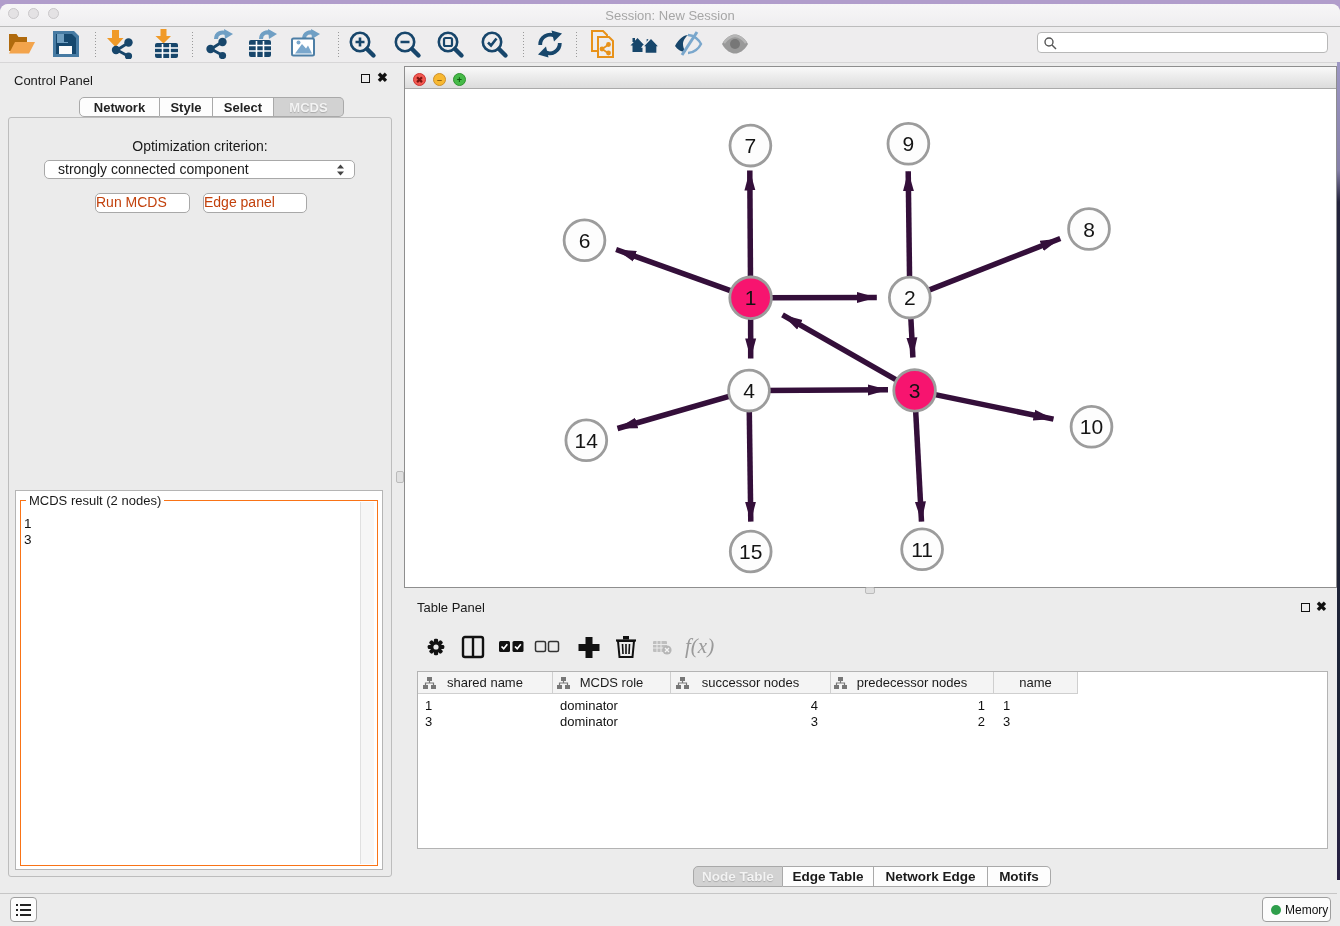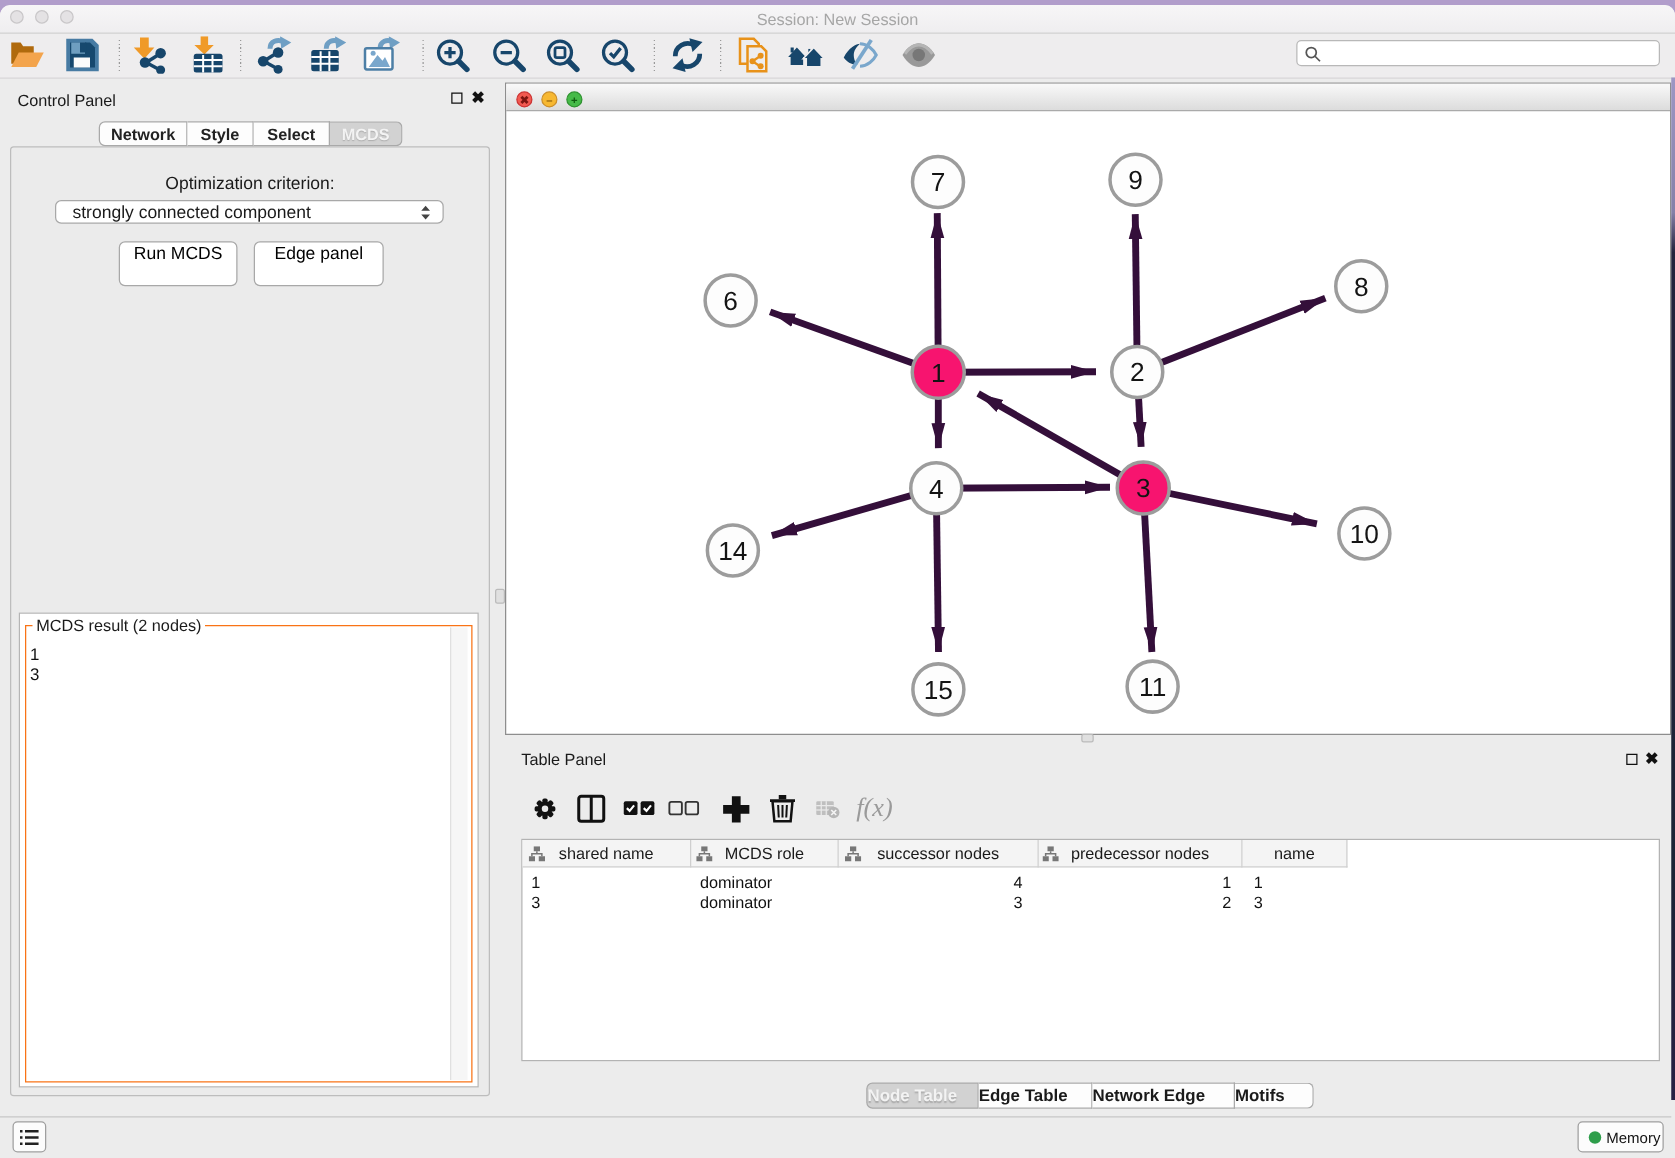--- a/index.html
+++ b/index.html
@@ -28,21 +28,21 @@
   #cp-close { left:377px; top:66px; font-size:13px; font-weight:bold; color:#111; }
   .tabstrip { position:absolute; display:flex; }
   .tab { height:20px; font-size:13px; font-weight:bold; color:#222; background:#fdfdfd; border:1px solid #a9a9a9; border-left:none; line-height:19px; text-align:center; }
   .tab.first { border-left:1px solid #a9a9a9; border-radius:5px 0 0 5px; }
   .tab.last { border-radius:0 5px 5px 0; }
   .tab.sel { background:#d2d2d2; color:#f3f3f3; text-shadow:0 1px 1px #aaa; }
   #cp-tabs { left:79px; top:93px; }
   #mcds-panel { left:8px; top:113px; width:384px; height:760px; background:#ebebeb; border:1px solid #bdbdbd; border-radius:3px; }
   #opt-label { left:0px; top:134px; width:400px; text-align:center; font-size:14px; color:#1a1a1a; }
   #opt-select { left:44px; top:156px; width:311px; height:19px; background:#fff; border:1px solid #a8a8a8; border-radius:5px; font-size:14px; color:#1a1a1a; padding-left:13px; line-height:17px; }
-  .btn { position:absolute; height:36px; background:#fff; border:1px solid #a8a8a8; border-radius:5px; font-size:14px; color:#000000; text-align:center; line-height:17px; }
+  .btn { position:absolute; height:20px; background:#fff; border:1px solid #a8a8a8; border-radius:5px; font-size:14px; color:#c2410c; line-height:17px; }
   #btn-run { left:95px; top:189px; width:95px; }
   #btn-close { left:203px; top:189px; width:104px; }
   #result-box { left:15px; top:486px; width:368px; height:380px; background:#fff; border:1px solid #b5b5b5; }
   #result-fs { position:absolute; left:4px; top:9px; right:4px; bottom:3px; border:1px solid #f97316; }
   #result-legend { position:absolute; left:5px; top:-8px; background:#fff; padding:0 3px; font-size:13px; color:#1a1a1a; }
   #result-items { position:absolute; left:3px; top:15px; font-size:13.5px; color:#111; line-height:16px; }
   #result-sb { position:absolute; right:3px; top:1px; width:14px; height:362px; background:#f6f6f6; border-left:1px solid #e0e0e0; }
   
   #vgrip { left:396px; top:467px; width:8px; height:12px; background:#e0e0e0; border:1px solid #bbb; border-radius:2px; }
   #hgrip { left:865px; top:583px; width:10px; height:7px; background:#e0e0e0; border:1px solid #bbb; border-radius:2px; }
@@ -54,21 +54,21 @@
   
   #tp-title { left:417px; top:596px; font-size:13px; color:#1a1a1a; }
   #tp-max { left:1301px; top:599px; width:9px; height:9px; border:1.5px solid #111; }
   #tp-close { left:1316px; top:595px; font-size:13px; font-weight:bold; color:#111; }
   #tbl-box { left:417px; top:667px; width:911px; height:178px; background:#fff; border:1px solid #b3b3b3; }
   #tbl-head { position:absolute; left:0; top:0; width:660px; height:22px; background:#f4f4f4; border-bottom:1px solid #cfcfcf; }
   .th { position:absolute; top:0; height:22px; border-right:1px solid #cfcfcf; font-size:13px; color:#1a1a1a; text-align:center; line-height:22px; }
   .trow { position:absolute; font-size:13px; color:#111; }
   .hicon { position:absolute; top:5px; }
   #bot-tabs { left:693px; top:862px; }
-  .tab2 { height:21px; font-size:13.5px; font-weight:bold; color:#1a1a1a; background:#fdfdfd; border:1px solid #a9a9a9; border-left:none; line-height:20px; }
+  .tab2 { height:21px; font-size:13.5px; font-weight:bold; color:#1a1a1a; background:#fdfdfd; border:1px solid #a9a9a9; border-left:none; line-height:20px; text-align:center; }
   
   #statusline { left:0; top:889px; width:1337px; height:1px; background:#c6c6c6; }
   #sb-left { left:10px; top:893px; width:27px; height:25px; background:#fcfcfc; border:1px solid #9f9f9f; border-radius:4px; }
   #sb-mem { left:1262px; top:893px; width:69px; height:25px; background:#fcfcfc; border:1px solid #9f9f9f; border-radius:4px; font-size:12px; color:#111; }
 </style>
 </head>
 <body>
 <div id="desktop-top" class="abs"></div>
 <div id="win" class="abs">
   <div id="titlebar" class="abs">
@@ -213,24 +213,24 @@
       <svg style="position:absolute;left:5px;top:3px" width="15" height="15" viewBox="0 0 15 15">
         <circle cx="6" cy="6" r="4" fill="none" stroke="#555" stroke-width="1.4"></circle>
         <line x1="9" y1="9" x2="13" y2="13" stroke="#555" stroke-width="1.4"></line>
       </svg>
     </div>
   </div>
   <div id="cp-title" class="abs">Control Panel</div>
   <div id="cp-max" class="abs"></div>
   <div id="cp-close" class="abs">✖</div>
   <div id="cp-tabs" class="abs tabstrip">
-    <div class="tab first" style="width:71px">Network</div>
+    <div class="tab first" style="width:81px">Network</div>
       <div class="tab" style="width:53px">Style</div>
       <div class="tab" style="width:61px">Select</div>
-      <div class="tab sel last" style="width:58px">MCDS</div>
+      <div class="tab sel last" style="width:70px">MCDS</div>
   </div>
   <div id="mcds-panel" class="abs"></div>
   <div id="opt-select" class="abs">strongly connected component
     <svg style="position:absolute;right:9px;top:3px" width="9" height="12" viewBox="0 0 9 12">
       <path d="M1,4.5 L4.5,0.5 L8,4.5 z M1,7.5 L4.5,11.5 L8,7.5 z" fill="#444"></path>
     </svg>
   </div>
   <div id="opt-label" class="abs">Optimization criterion:</div>
   <div id="btn-run" class="btn">Run MCDS</div>
   <div id="btn-close" class="btn">Edge panel</div>

